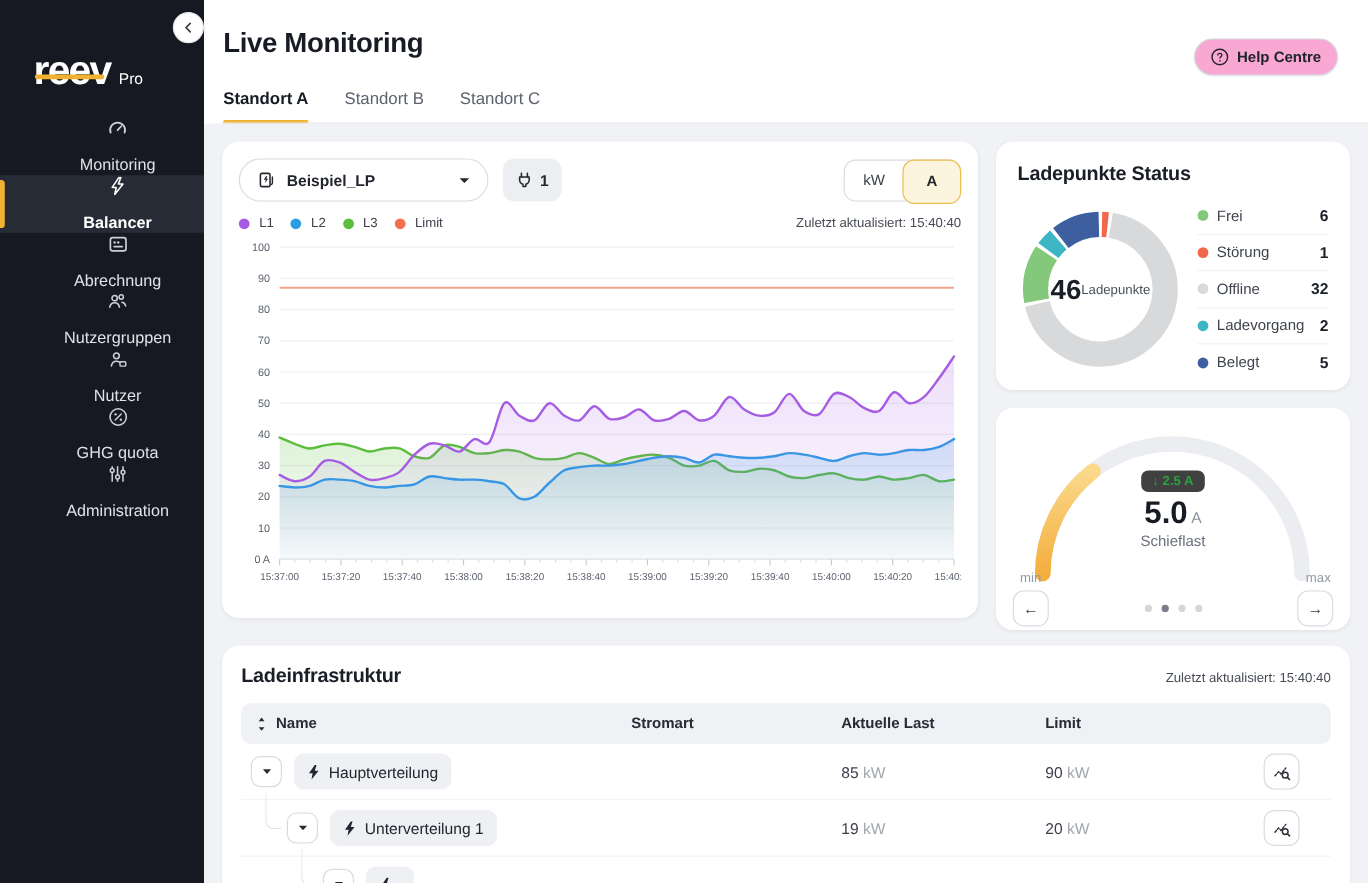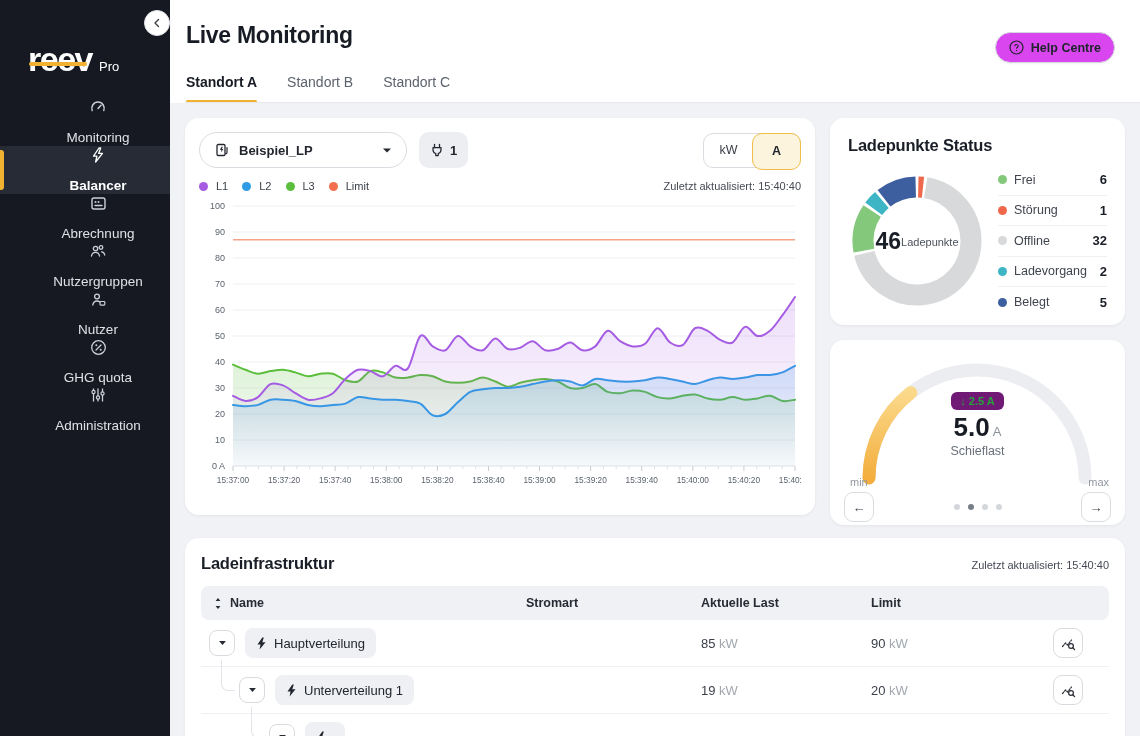--- a/index.html
+++ b/index.html
@@ -22,21 +22,21 @@
   .nav-item span.lbl { font-size:13.5px; color:#dfe1e7; }
   .nav-item.active { background:#262b35; }
   .nav-item.active::before { content:""; position:absolute; left:0; top:4px; bottom:4px; width:4px; background:#f2b231; border-radius:0 3px 3px 0; }
   .nav-item.active span.lbl { color:#fff; font-weight:700; }
 
   
   .main { position:absolute; left:170px; top:0; width:970px; height:736px; }
   .topbar { position:absolute; left:0; top:0; width:100%; height:103px; background:#fff; }
   .page-title { position:absolute; left:16px; top:22px; font-size:23px; font-weight:800; letter-spacing:-.3px; color:#171b23; }
   .help-btn { position:absolute; right:25px; top:32px; height:31px; padding:0 13px; display:flex; align-items:center; gap:7px;
-    background:#d946ef; border:1px solid #d4d7dd; border-radius:17px; font-size:12.5px; font-weight:700; color:#20242c;
+    background:#f9a8d4; border:1px solid #d4d7dd; border-radius:17px; font-size:12.5px; font-weight:700; color:#20242c;
     box-shadow:0 1px 2px rgba(0,0,0,.05); cursor:pointer; font-family:inherit; }
   .tabs { position:absolute; left:16px; top:74px; display:flex; gap:30px; }
   .tab { font-size:14px; color:#5c626d; padding-bottom:12px; position:relative; cursor:pointer; }
   .tab.active { color:#171b23; font-weight:800; }
   .tab.active::after { content:""; position:absolute; left:0; right:0; bottom:-1px; height:3.5px; background:#f2b231; border-radius:3px; }
   .tabs-divider { position:absolute; left:15px; right:0; top:102px; height:1px; background:#e6e8ec; }
 
   .card { position:absolute; background:#fff; border-radius:14px; box-shadow:0 1px 3px rgba(22,26,38,.06); }
 
   
@@ -69,21 +69,21 @@
   .sl-row { display:flex; align-items:center; gap:7px; height:30.5px; border-bottom:1px solid #eef0f3; }
   .sl-row:last-child { border-bottom:none; }
   .sl-dot { width:9px; height:9px; border-radius:50%; flex:none; }
   .sl-label { font-size:12.5px; color:#3f444e; flex:1; }
   .sl-value { font-size:13px; font-weight:800; color:#1a1e26; }
 
   
   .gauge-card { left:660px; top:340px; width:295px; height:185px; padding:10px 14px; }
   .gauge-wrap { position:relative; width:267px; height:132px; margin:4px auto 0; }
   .gauge-overlay { position:absolute; left:0; right:0; top:38px; display:flex; flex-direction:column; align-items:center; }
-  .gauge-badge { background:#701a75; color:#27a23d; font-size:11px; font-weight:700; padding:3px 9px; border-radius:6px; }
+  .gauge-badge { background:#404040; color:#27a23d; font-size:11px; font-weight:700; padding:3px 9px; border-radius:6px; }
   .gauge-value { margin-top:4px; font-size:26px; font-weight:800; color:#171b23; line-height:1; }
   .gauge-value .u { font-size:13px; font-weight:400; color:#8b919b; margin-left:3px; }
   .gauge-label { margin-top:4px; font-size:12.5px; color:#6a707c; }
   .gauge-min,.gauge-max { position:absolute; bottom:-2px; font-size:11px; color:#9298a2; }
   .gauge-min { left:6px; } .gauge-max { right:2px; }
   .gauge-footer { display:flex; align-items:center; margin-top:6px; }
   .pager-btn { width:30px; height:30px; border-radius:9px; border:1px solid #d9dce1; background:#fff; cursor:pointer;
     display:flex; align-items:center; justify-content:center; font-size:13px; color:#3a3f48; }
   .pager-dots { flex:1; display:flex; justify-content:center; gap:8px; }
   .pdot { width:6px; height:6px; border-radius:50%; background:#d3d6db; cursor:pointer; }

